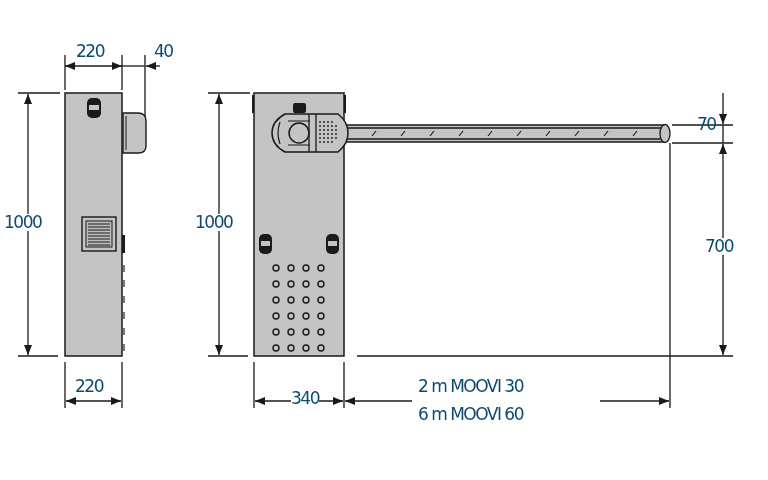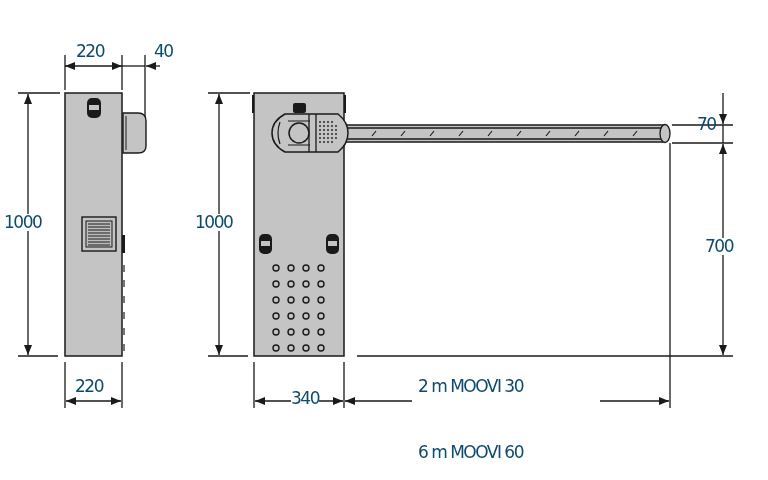--- a/index.html
+++ b/index.html
@@ -190,13 +190,13 @@
 <div class="lbl" style="left:76px; top:43px;">220</div>
 <div class="lbl nobg" style="left:154px; top:43px;">40</div>
 <div class="lbl" style="left:4px; top:214px;">1000</div>
 <div class="lbl" style="left:75px; top:378px;">220</div>
 
 <div class="lbl" style="left:195px; top:214px;">1000</div>
 <div class="lbl nobg" style="left:697px; top:96px;margin-top:20px;">70</div>
 <div class="lbl" style="left:705px; top:238px;">700</div>
 <div class="lbl" style="left:279px; top:390px;margin-left:12px;">340</div>
 <div class="lbl nobg" style="left:418px; top:378px;">2 m MOOVI 30</div>
-<div class="lbl nobg" style="left:418px; top:406px;margin-top:38px;">6 m MOOVI 60</div>
+<div class="lbl nobg" style="left:418px; top:406px;">6 m MOOVI 60</div>
 
 </body></html>

